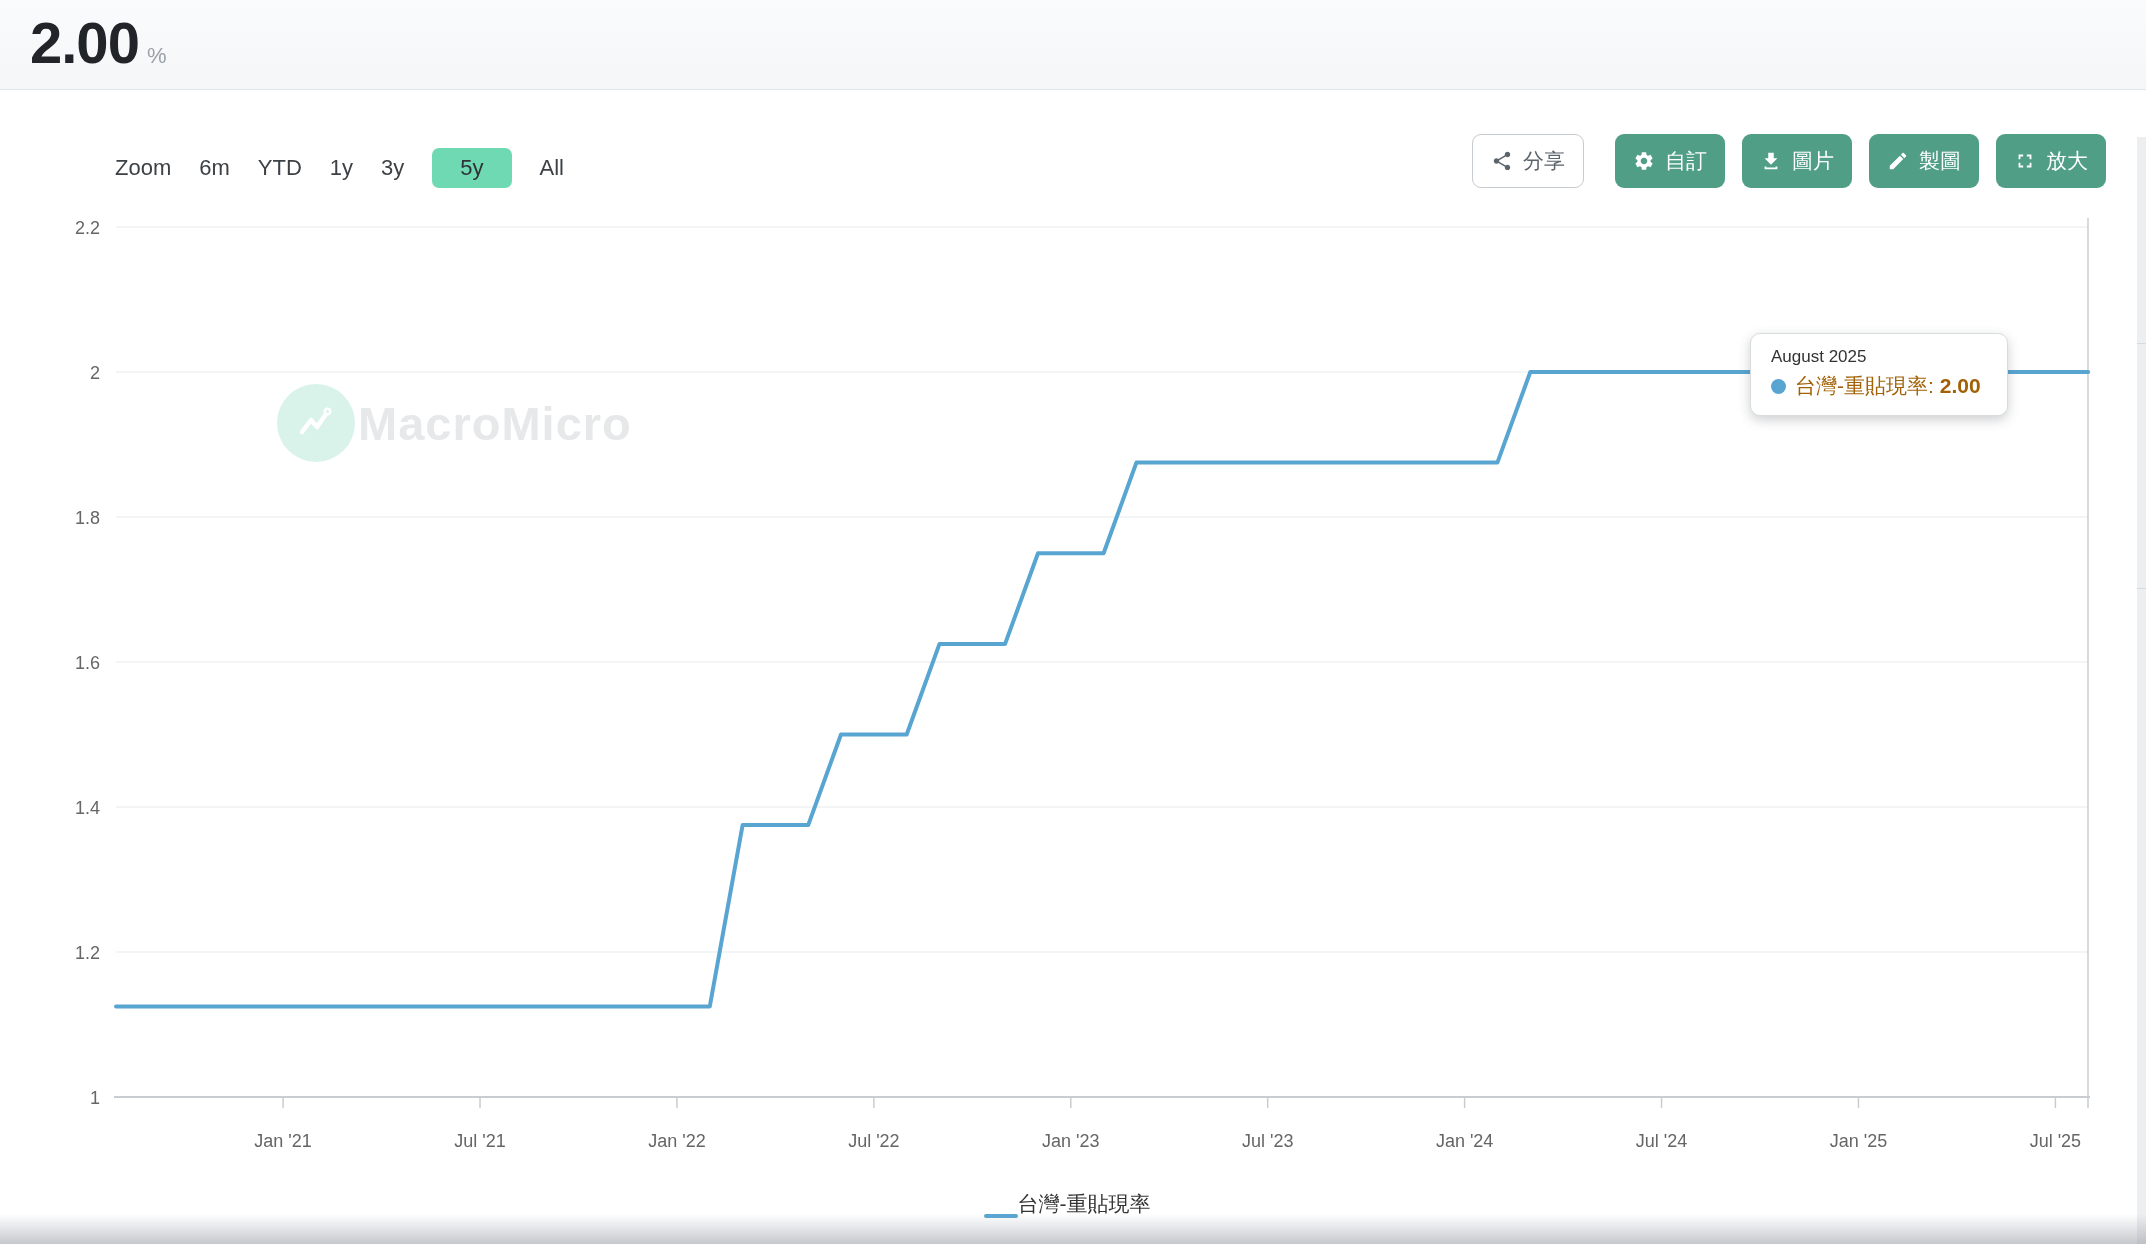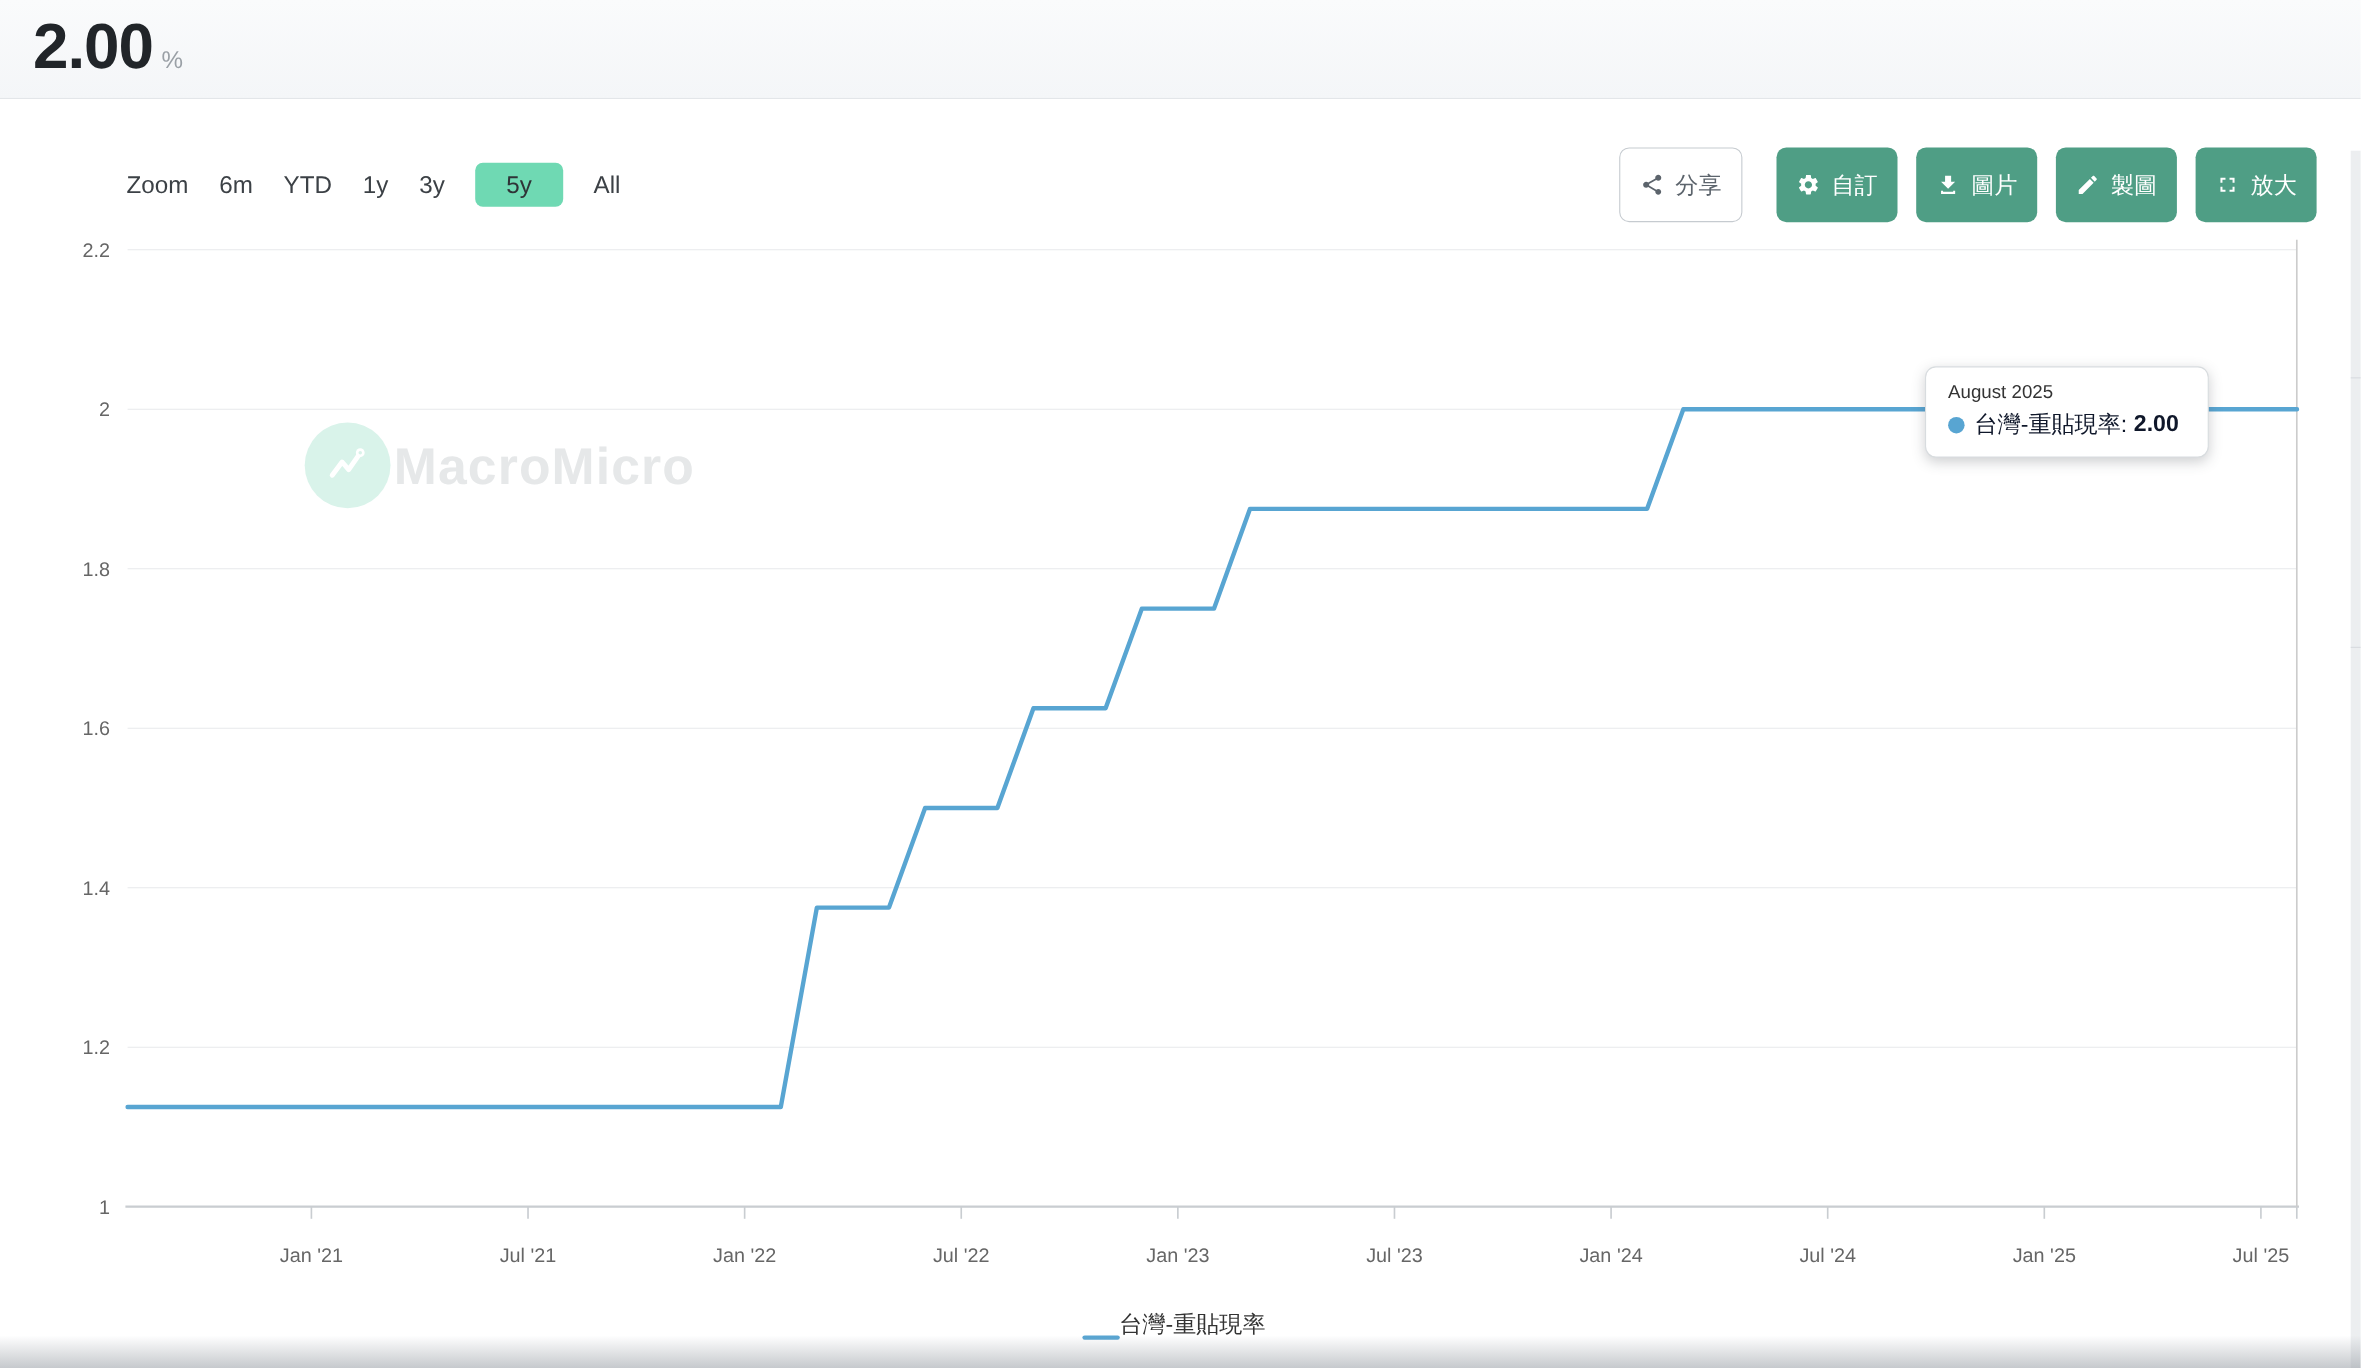--- a/index.html
+++ b/index.html
@@ -23,21 +23,21 @@
   .ranges{
     position:absolute;left:115px;top:148px;display:flex;align-items:center;gap:28px;
     font-size:22px;color:#3c4146;
   }
   .range-btn{background:none;border:none;font:inherit;color:inherit;padding:0;cursor:pointer;}
   .range-btn.active{
     background:var(--pill,#6fd9b3);border-radius:7px;padding:7px 28px;color:#2f3337;
   }
   .actions{position:absolute;right:40px;top:134px;display:flex;align-items:center;gap:17px;}
   .btn{
-    height:68px;display:inline-flex;align-items:center;gap:10px;
+    height:54px;display:inline-flex;align-items:center;gap:10px;
     border-radius:9px;padding:0 18px;font-size:21px;cursor:pointer;
     font-family:inherit;box-sizing:border-box;
   }
   .btn.outline{background:#fff;border:1.5px solid #c6cbd0;color:#5c646c;margin-right:14px;}
   .btn.solid{background:var(--green,#4f9e85);border:none;color:#fff;}
   .btn svg{flex:0 0 auto;}
   
   .watermark{
     position:absolute;left:277px;top:384px;display:flex;align-items:center;gap:3px;
     pointer-events:none;
@@ -50,21 +50,21 @@
   
   #chart-svg{position:absolute;left:0;top:0;}
   
   .tooltip{
     position:absolute;left:1750px;top:333px;min-width:258px;box-sizing:border-box;
     background:#ffffff;border:1px solid #d8dcdf;border-radius:10px;
     box-shadow:0 4px 12px rgba(60,65,70,.25);
     padding:13px 20px 15px 20px;z-index:5;
   }
   .tt-date{font-size:17px;color:#333;margin-bottom:5px;}
-  .tt-row{display:flex;align-items:center;font-size:21px;color:#0f172a;white-space:nowrap;}
+  .tt-row{display:flex;align-items:center;font-size:21px;color:#a16207;white-space:nowrap;}
   .tt-dot{width:15px;height:15px;border-radius:50%;background:var(--line,#58a5d2);margin-right:9px;flex:0 0 auto;}
   .tt-val{font-weight:bold;margin-left:6px;}
   
   .legend{
     position:absolute;left:0;top:1190px;width:2134px;display:flex;
     align-items:flex-end;justify-content:center;
   }
   .legend-dash{width:34px;height:4.5px;border-radius:2px;background:var(--line,#58a5d2);}
   .legend-text{font-size:21px;color:#333;}
   

